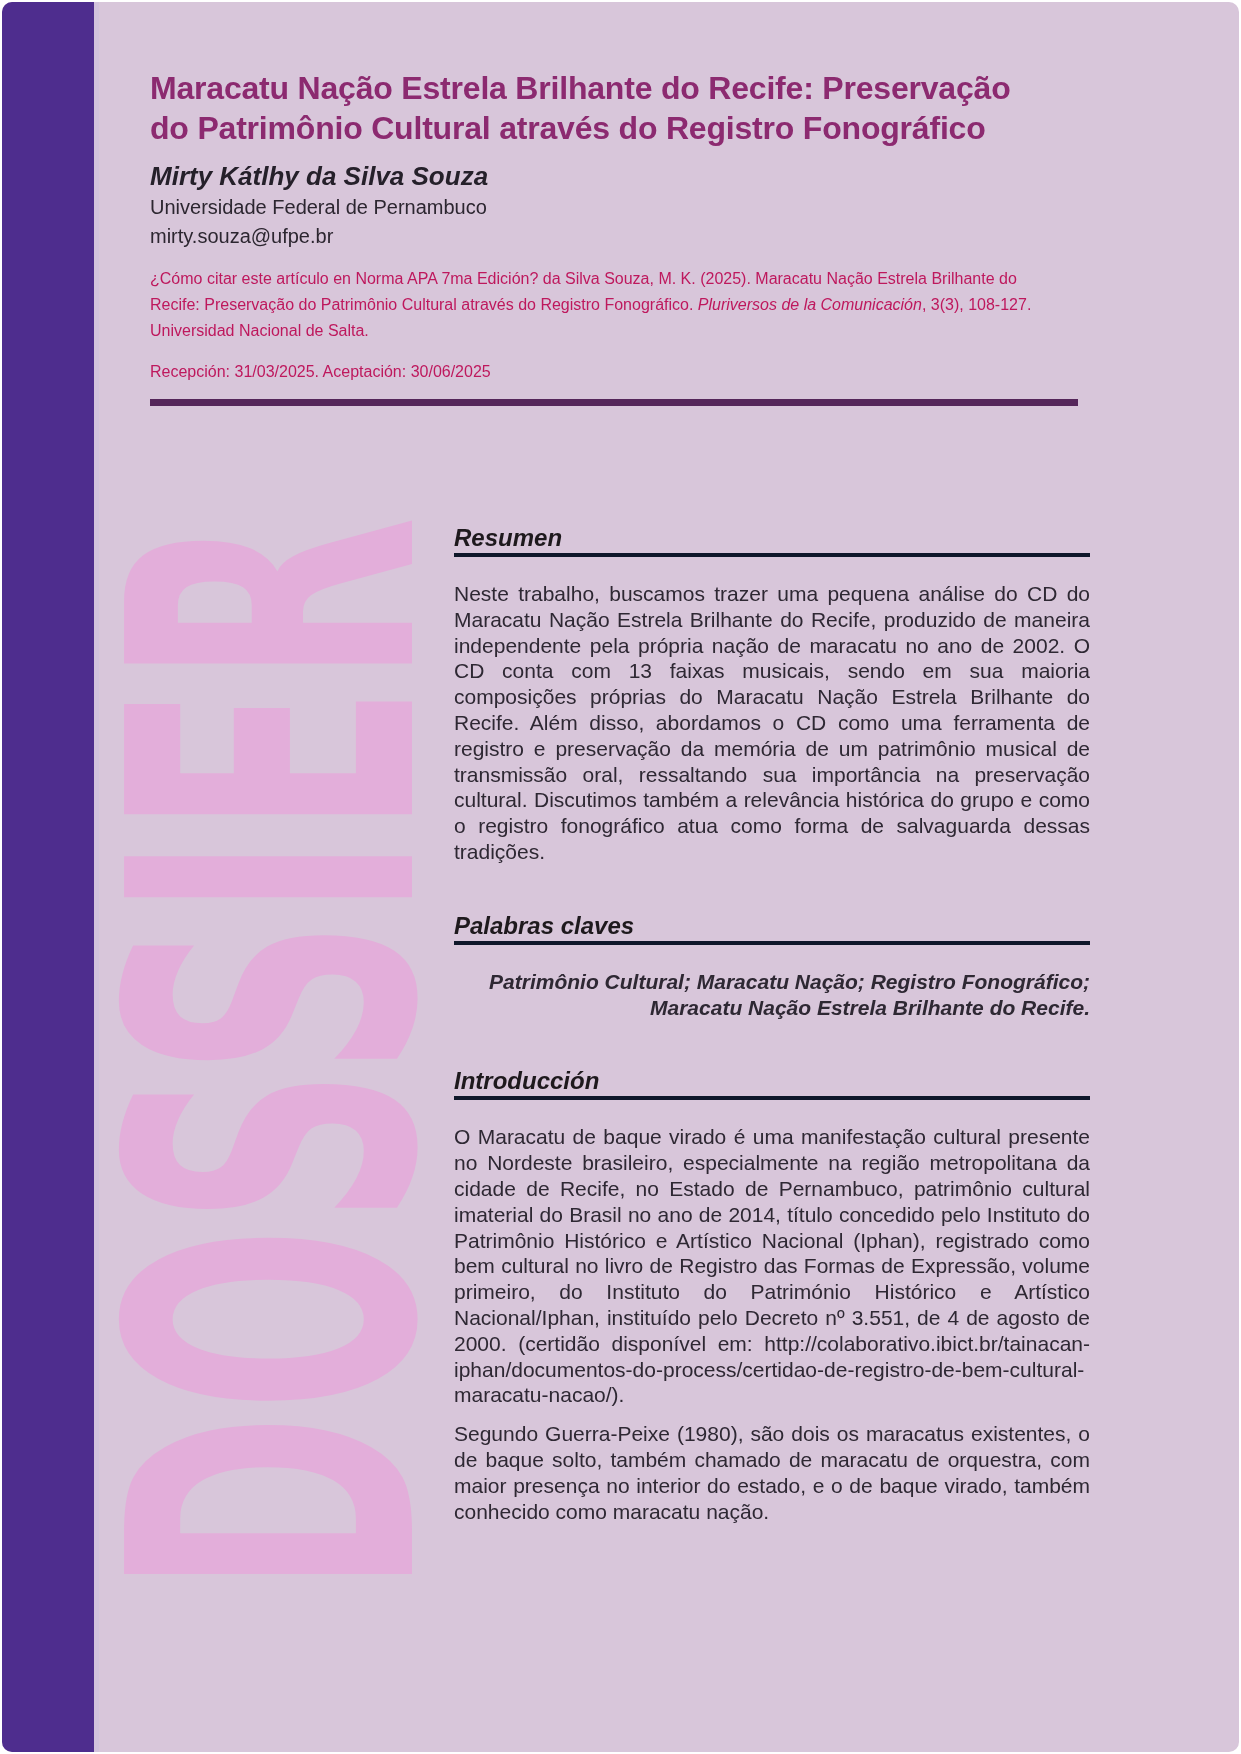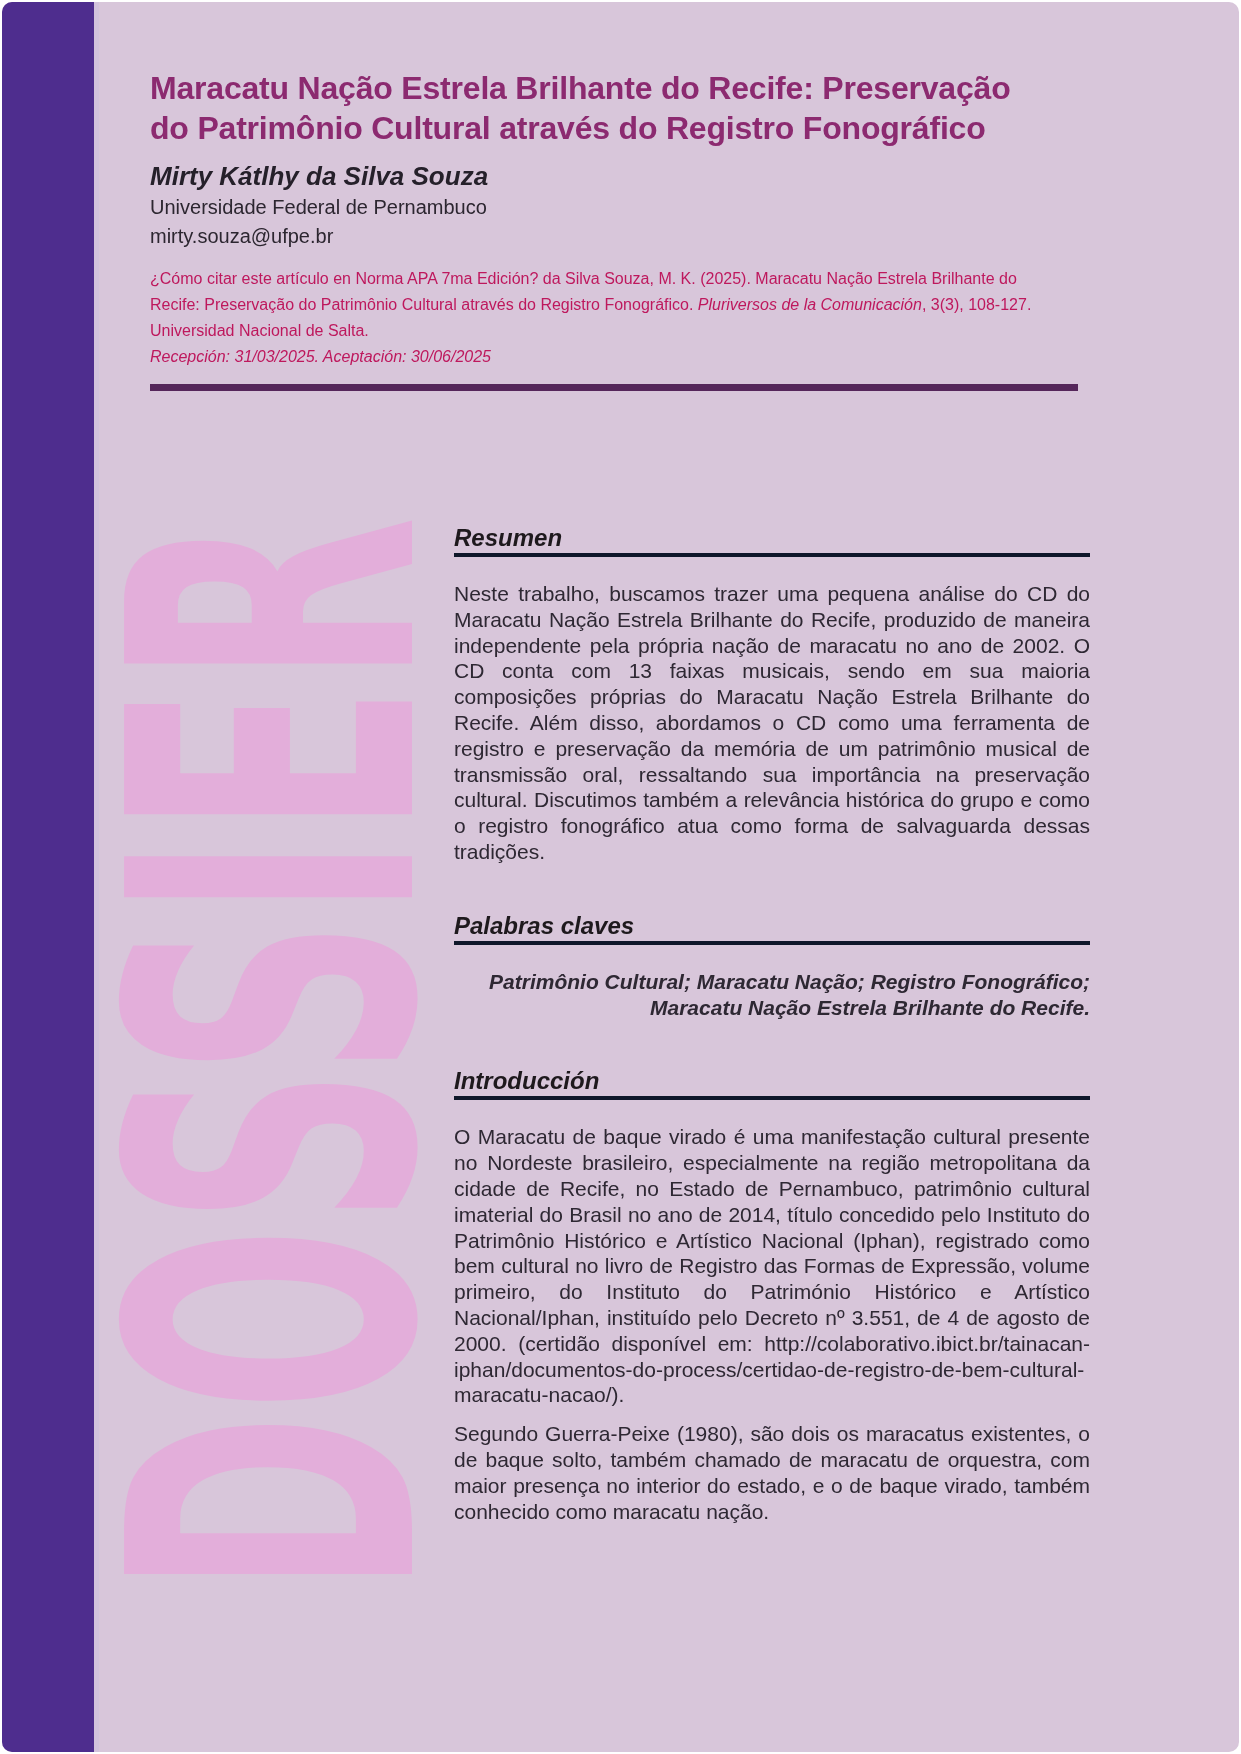--- a/index.html
+++ b/index.html
@@ -64,21 +64,21 @@
   .affiliation { margin-top: 4px; font-size: 20px; color: #2c2630; }
   .email { margin-top: 6px; font-size: 20px; color: #2c2630; }
   .citation {
     margin: 18px 0 0 0;
     width: 910px;
     font-size: 16px;
     line-height: 26px;
     color: #be185d;
   }
   .citation em { font-style: italic; }
-  .citation.dates { margin-top: 0; font-style: italic; }
+  .citation.dates { margin-top: 15px; }
   .thick-rule {
     margin-top: 14px;
     width: 928px; height: 7px;
     background: #55265a;
   }
   main.content {
     position: absolute; left: 452px; top: 522px;
     width: 636px;
   }
   section { margin-bottom: 47px; }

